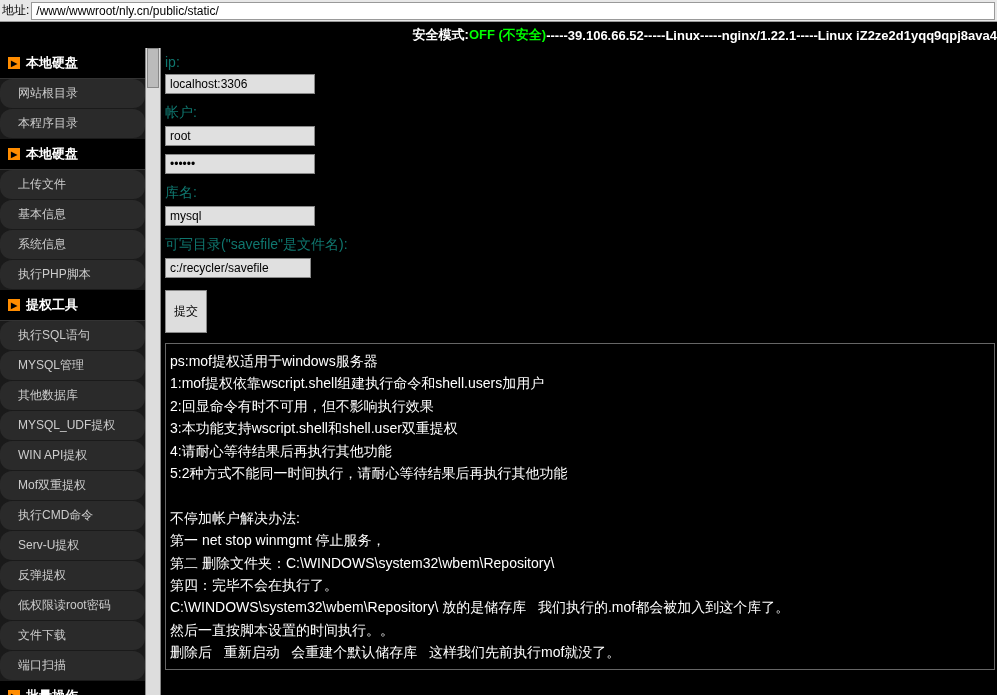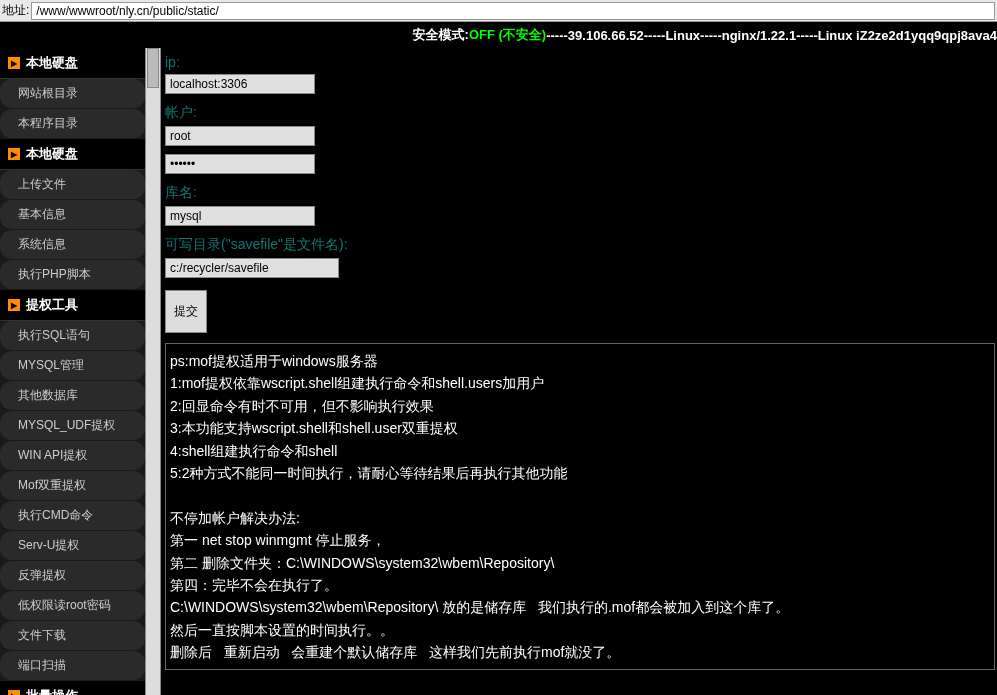--- a/index.html
+++ b/index.html
@@ -24,21 +24,21 @@
 .nav-item { background: #2a2a2a; padding: 6px 18px; font-size: 12px; color: #ccc; border-bottom: 1px solid #1a1a1a; cursor: pointer; border-radius: 12px; }
 
 .scroll-gutter { width: 16px; background: #ddd; border-left: 1px solid #888; border-right: 1px solid #888; position: relative; }
 .scroll-thumb { position: absolute; top: 0; left: 1px; right: 1px; height: 40px; background: #bbb; border: 1px solid #888; }
 
 .content { flex: 1; background: #000; padding: 2px 2px 2px 4px; overflow-y: hidden; }
 .form-section { }
 .field-label { font-size: 14px; padding: 4px 0 2px 0; color: #0f766e; background: #000; }
 .field-input-wrap { background: #000; padding: 2px 0 6px 0; }
 .field-input { width: 150px; height: 20px; background: #e0e0e0; border: 1px solid #888; color: #000; padding: 0 4px; font-size: 12px; }
-.field-input.wide { width: 174px; }
+.field-input.wide { width: 146px; }
 .submit-btn { background: #ddd; border: 1px solid #888; color: #000; padding: 12px 8px; font-size: 12px; cursor: pointer; margin-top: 6px; margin-bottom: 4px; }
 
 .help-box { border: 1px solid #666; background: #000; padding: 6px 4px; margin-top: 6px; font-size: 14px; line-height: 1.6; color: #fff; }
 .help-line { white-space: pre-wrap; }
 </style>
 </head>
 <body>
 
 <div class="addr-bar">
   <span class="addr-label">地址:</span>
@@ -119,21 +119,21 @@
       <div class="field-input-wrap"><input class="field-input wide" value="c:/recycler/savefile" style=""></div>
 
       <button class="submit-btn">提交</button>
     </div>
 
     <div class="help-box" id="help-box">
         <div class="help-line">ps:mof提权适用于windows服务器</div>
         <div class="help-line">1:mof提权依靠wscript.shell组建执行命令和shell.users加用户</div>
         <div class="help-line">2:回显命令有时不可用，但不影响执行效果</div>
         <div class="help-line">3:本功能支持wscript.shell和shell.user双重提权</div>
-        <div class="help-line">4:shell组建执行命令和shell</div>
+        <div class="help-line">4:请耐心等待结果后再执行其他功能</div>
         <div class="help-line">5:2种方式不能同一时间执行，请耐心等待结果后再执行其他功能</div>
         <div class="help-line">&nbsp;</div>
         <div class="help-line">不停加帐户解决办法:</div>
         <div class="help-line">第一 net stop winmgmt 停止服务，</div>
         <div class="help-line">第二 删除文件夹：C:\WINDOWS\system32\wbem\Repository\</div>
         <div class="help-line">第四：完毕不会在执行了。</div>
         <div class="help-line">C:\WINDOWS\system32\wbem\Repository\ 放的是储存库   我们执行的.mof都会被加入到这个库了。</div>
         <div class="help-line">然后一直按脚本设置的时间执行。。</div>
         <div class="help-line">删除后   重新启动   会重建个默认储存库   这样我们先前执行mof就没了。</div>
       </div>

